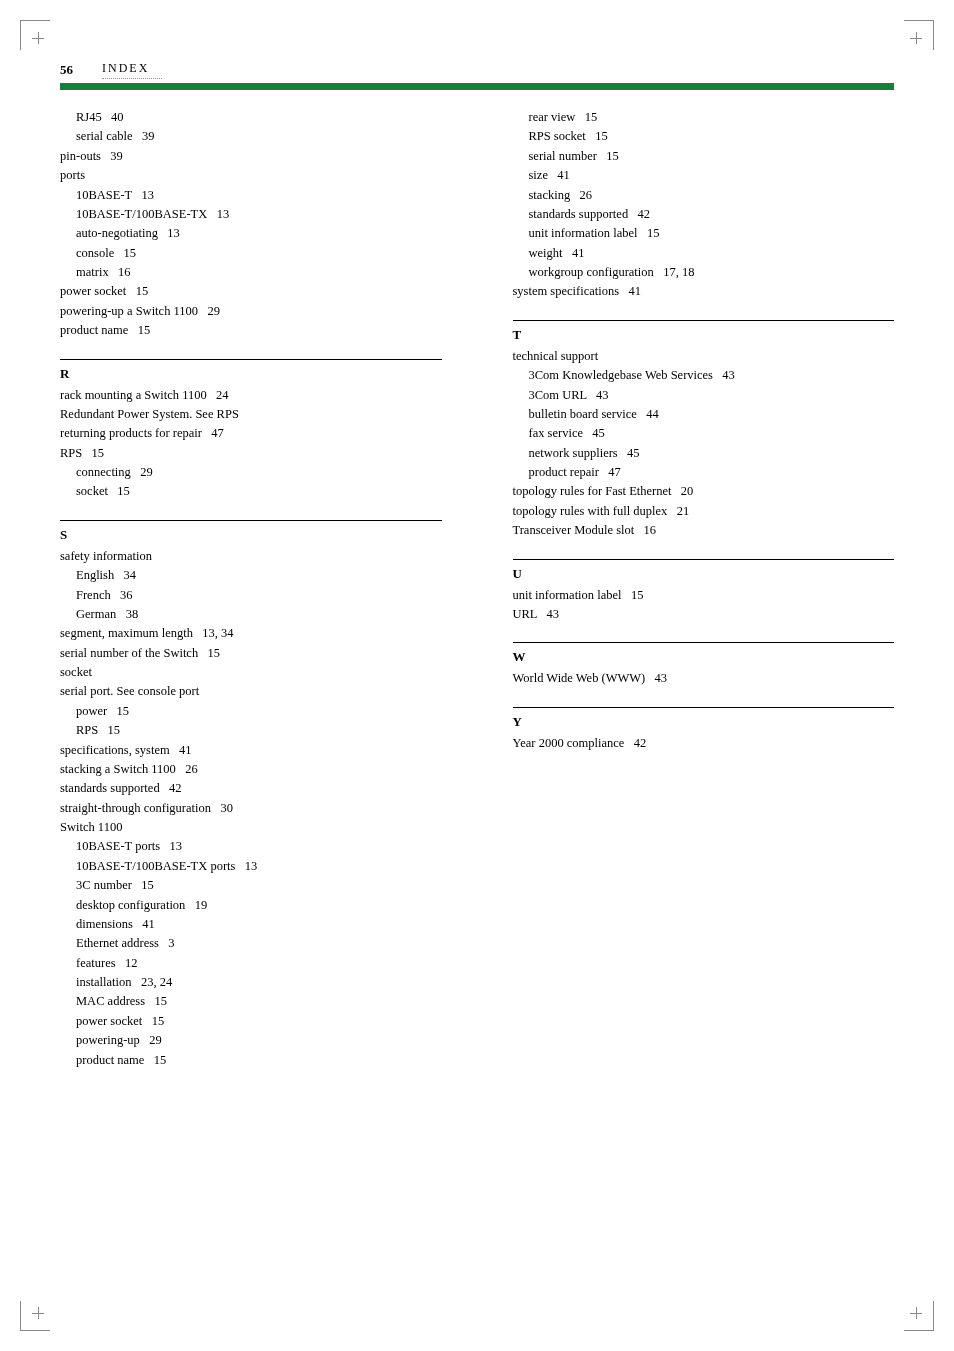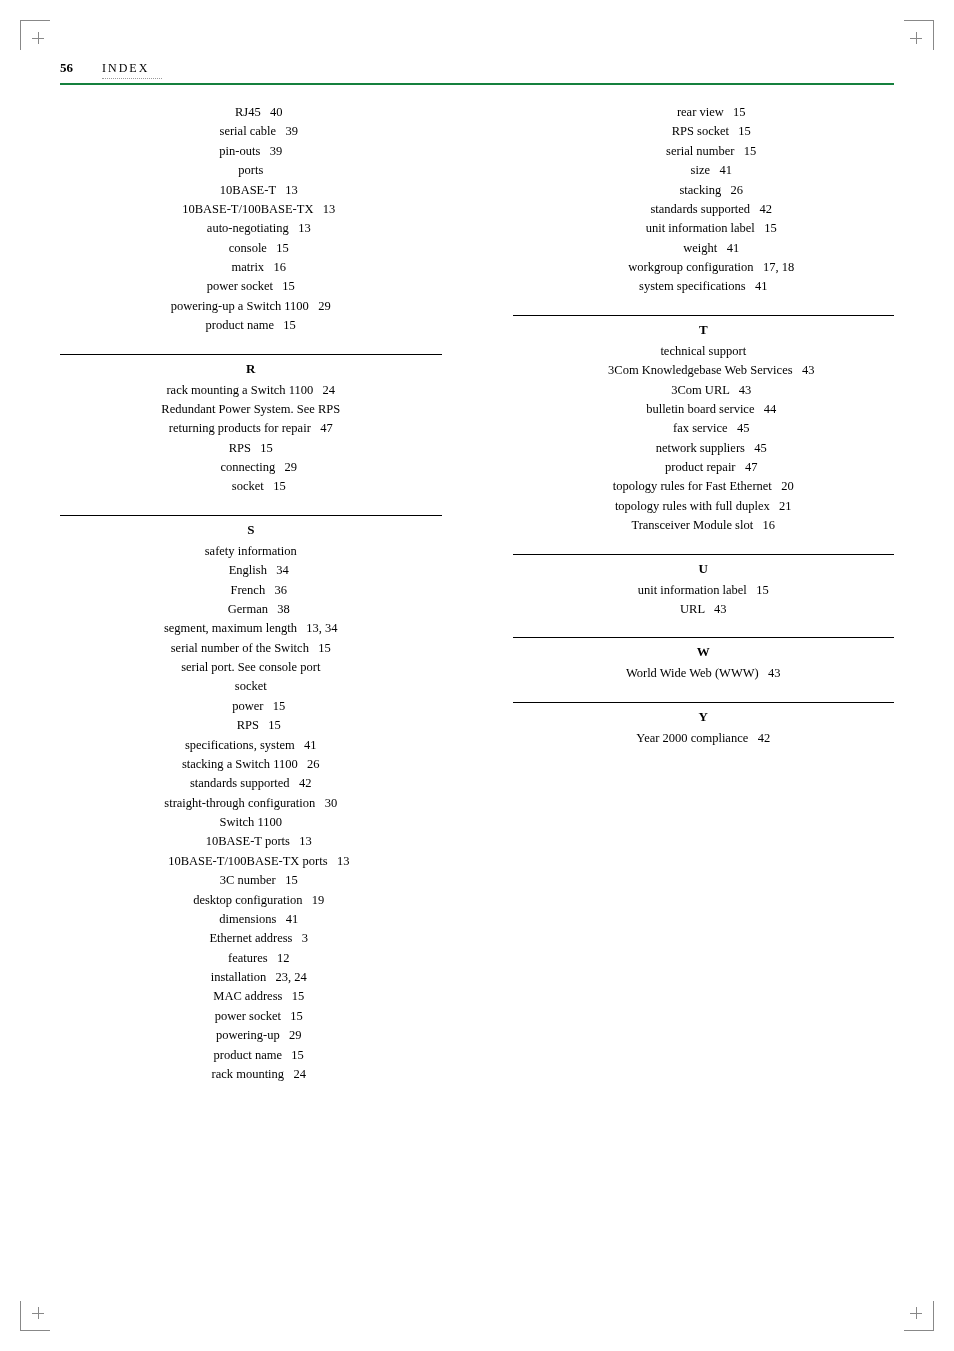--- a/index.html
+++ b/index.html
@@ -60,24 +60,24 @@
       height: 100%;
       background: #888;
     }
     .crosshair.tl { top: 32px; left: 32px; }
     .crosshair.tr { top: 32px; right: 32px; }
     .crosshair.bl { bottom: 32px; left: 32px; }
     .crosshair.br { bottom: 32px; right: 32px; }
 
     .header {
       display: flex;
-      align-items: flex-start;
+      align-items: center;
       margin-bottom: 18px;
       padding-bottom: 4px;
-      border-bottom: 2px solid #15803d;
+      border-bottom: 7px solid #15803d;
       width: 100%;
     }
 
     .page-number {
       font-weight: bold;
       font-size: 13px;
       margin-right: 12px;
       min-width: 30px;
     }
 
@@ -92,21 +92,20 @@
     .dotted-line {
       border: none;
       border-top: 1px dotted #999;
       margin-top: 2px;
       width: 60px;
     }
 
     .content {
       display: flex;
       gap: 28px;
-      text-align: center;
     }
 
     .left-col {
       flex: 1;
       min-width: 0;
     }
 
     .right-col {
       flex: 1;
       min-width: 0;
@@ -196,42 +195,41 @@
 
       <div class="index-section">
         <hr class="section-divider">
         <div class="section-letter">S</div>
         <div class="index-entry">safety information</div>
         <div class="index-entry indent1">English   34</div>
         <div class="index-entry indent1">French   36</div>
         <div class="index-entry indent1">German   38</div>
         <div class="index-entry">segment, maximum length   13, 34</div>
         <div class="index-entry">serial number of the Switch   15</div>
+        <div class="index-entry">socket</div>
         <div class="index-entry">serial port. <span class="italic">See</span> console port</div>
-        <div class="index-entry">socket</div>
         <div class="index-entry indent1">power   15</div>
         <div class="index-entry indent1">RPS   15</div>
         <div class="index-entry">specifications, system   41</div>
         <div class="index-entry">stacking a Switch 1100   26</div>
         <div class="index-entry">standards supported   42</div>
         <div class="index-entry">straight-through configuration   30</div>
         <div class="index-entry">Switch 1100</div>
         <div class="index-entry indent1">10BASE-T ports   13</div>
         <div class="index-entry indent1">10BASE-T/100BASE-TX ports   13</div>
         <div class="index-entry indent1">3C number   15</div>
         <div class="index-entry indent1">desktop configuration   19</div>
         <div class="index-entry indent1">dimensions   41</div>
         <div class="index-entry indent1">Ethernet address   3</div>
         <div class="index-entry indent1">features   12</div>
         <div class="index-entry indent1">installation   23, 24</div>
         <div class="index-entry indent1">MAC address   15</div>
         <div class="index-entry indent1">power socket   15</div>
         <div class="index-entry indent1">powering-up   29</div>
         <div class="index-entry indent1">product name   15</div>
-        <div class="index-entry indent1">rack mounting   24</div>
       </div>
 
     </div>
 
     <div class="right-col">
 
       <div class="index-section">
         <div class="index-entry indent1">rear view   15</div>
         <div class="index-entry indent1">RPS socket   15</div>
         <div class="index-entry indent1">serial number   15</div>

